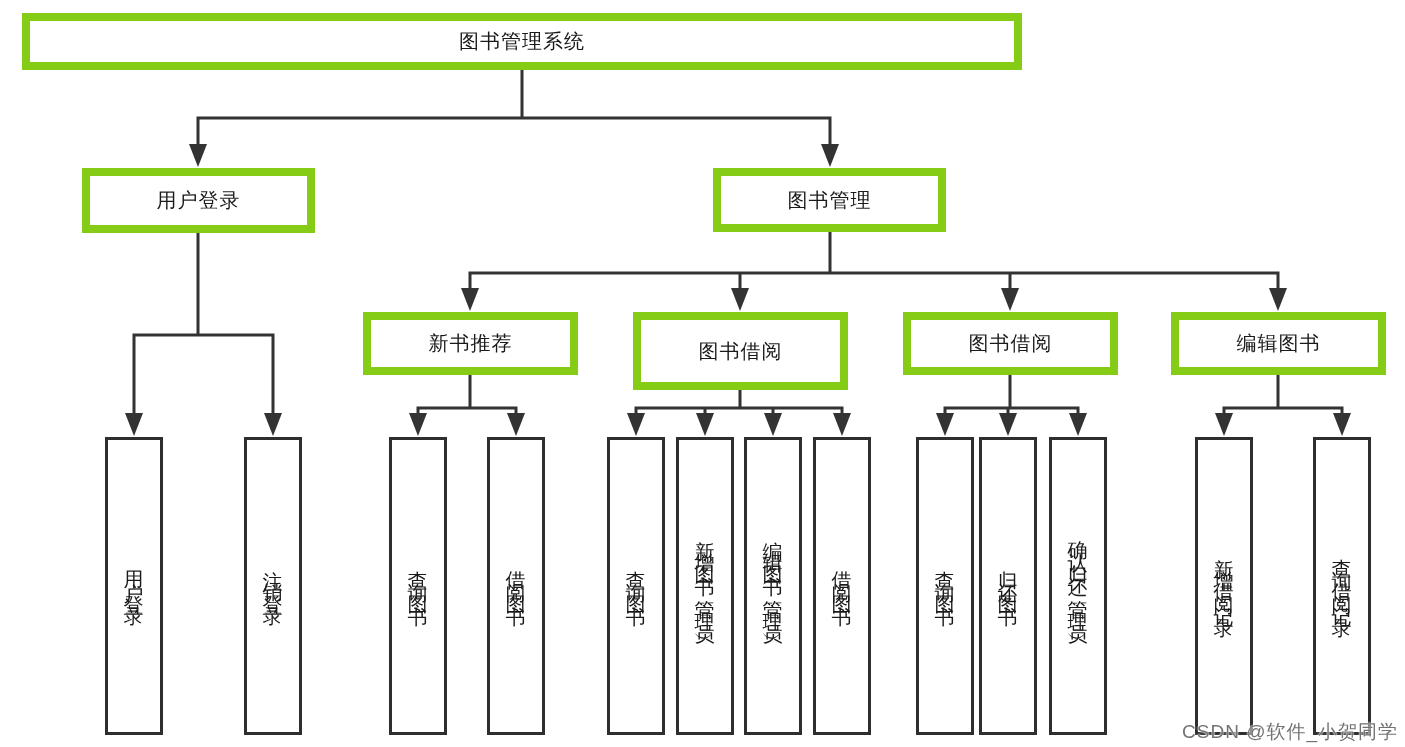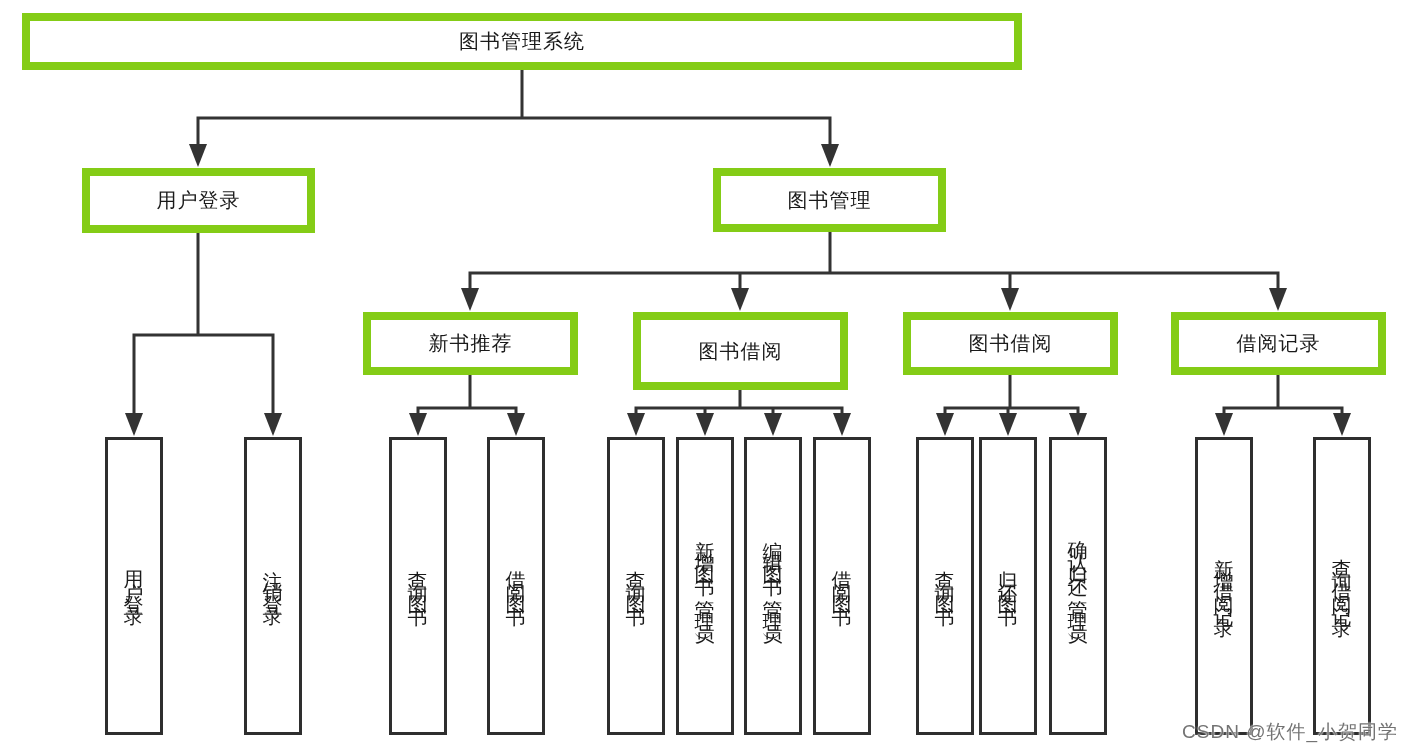--- a/index.html
+++ b/index.html
@@ -117,21 +117,21 @@
   </svg>
 
   <div class="node" style="left:22px; top:13px; width:1000px; height:57px;">图书管理系统</div>
 
   <div class="node" style="left:82px; top:168px; width:233px; height:65px;">用户登录</div>
   <div class="node" style="left:713px; top:168px; width:233px; height:64px;">图书管理</div>
 
   <div class="node" style="left:363px; top:312px; width:215px; height:63px;">新书推荐</div>
   <div class="node" style="left:633px; top:312px; width:215px; height:78px;">图书借阅</div>
   <div class="node" style="left:903px; top:312px; width:215px; height:63px;">图书借阅</div>
-  <div class="node" style="left:1171px; top:312px; width:215px; height:63px;">借阅记录</div>
+  <div class="node" style="left:1171px; top:312px; width:215px; height:63px;">编辑图书</div>
 
   <div class="leaf" style="left:105px;">
     <span>用户登录</span>
   </div>
   <div class="leaf" style="left:244px;">
     <span>注销登录</span>
   </div>
   <div class="leaf" style="left:389px;">
     <span>查询图书</span>
   </div>

